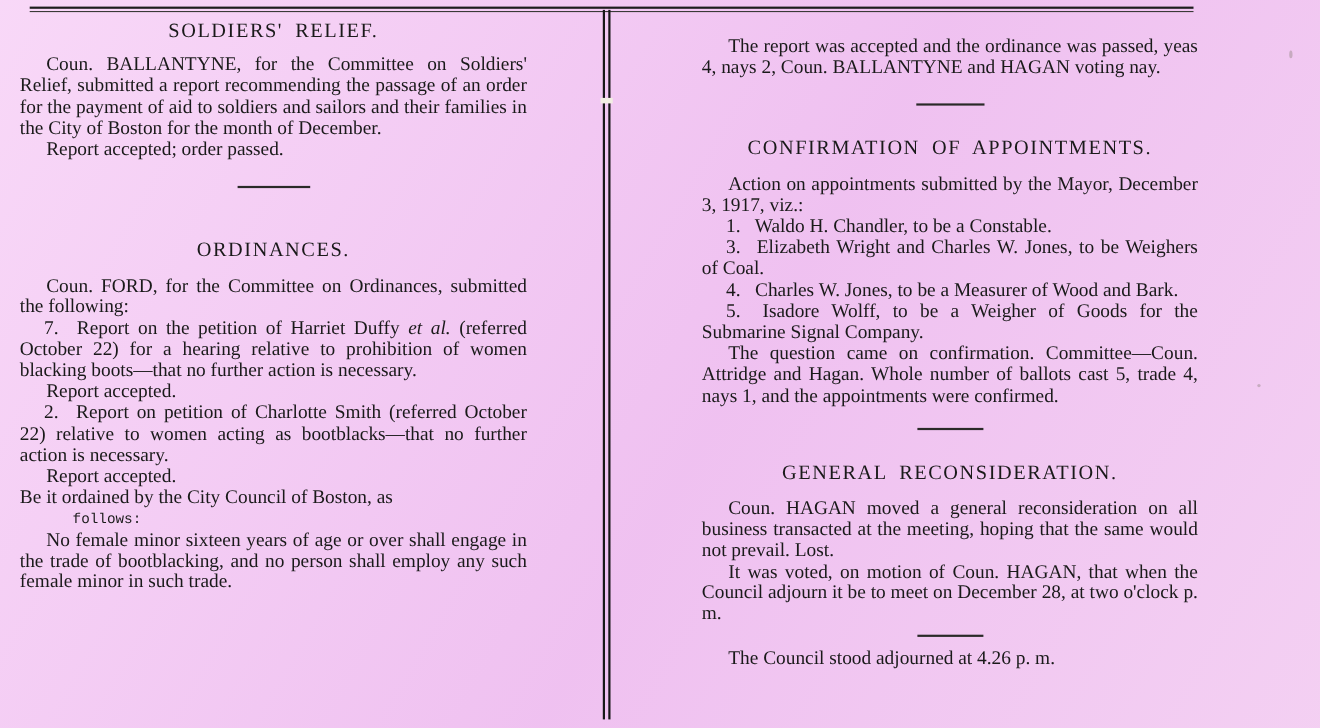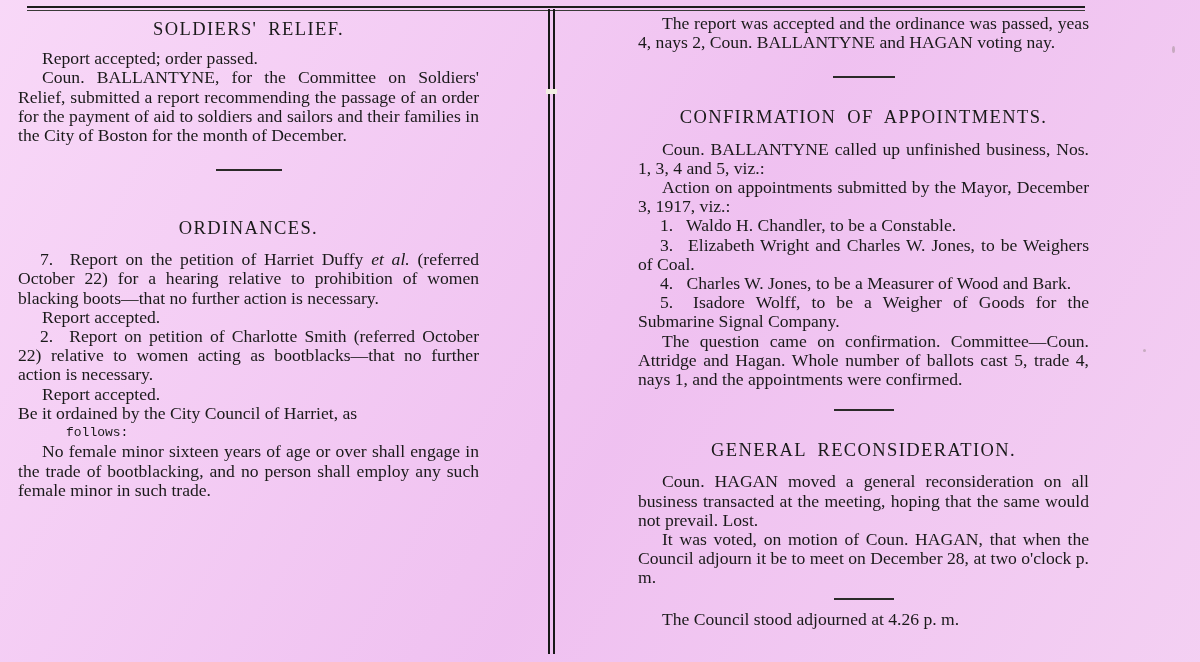--- a/index.html
+++ b/index.html
@@ -79,21 +79,21 @@
     top: 0;
     box-sizing: border-box;
   }
   .col-left {
     left: 18px;
     top: 18px;
     width: 461px;
   }
   .col-right {
     left: 638px;
-    top: 14px;
+    top: 32px;
     width: 451px;
   }
 
   .section-head {
     text-align: center;
     font-size: 18.5px;
     letter-spacing: 1.4px;
     word-spacing: 5px;
     font-weight: normal;
     margin: 0;
@@ -154,64 +154,64 @@
     <div class="bar right"></div>
     <div class="nick"></div>
   </div>
 
   <div class="col col-left">
 
     <h2 class="section-head">SOLDIERS' RELIEF.</h2>
 
     <div class="spacer-8"></div>
 
+    <p class="body indent">Coun. BALLANTYNE, for the Committee on Soldiers' Relief, submitted a report recommending the passage of an order for the payment of aid to soldiers and sailors and their families in the City of Boston for the month of December.</p>
+
     <p class="body indent">Report accepted; order passed.</p>
-
-    <p class="body indent">Coun. BALLANTYNE, for the Committee on Soldiers' Relief, submitted a report recommending the passage of an order for the payment of aid to soldiers and sailors and their families in the City of Boston for the month of December.</p>
 
     <div class="spacer-24"></div>
     <div class="dash-rule" style="width:66px;"></div>
     <div class="spacer-28"></div>
     <div class="spacer-18"></div>
 
     <h2 class="section-head">ORDINANCES.</h2>
 
     <div class="spacer-10"></div>
 
+    <p class="body indent">Coun. FORD, for the Committee on Ordinances, submitted the following:</p>
 
     <p class="body indent-num"><span>7.  Report on the petition of  Harriet Duffy </span><span class="ital">et al.</span><span> (referred October 22)  for a hearing relative to prohibition of women blacking boots—that no further action is necessary.</span></p>
 
     <p class="body indent">Report accepted.</p>
 
     <p class="body indent-num">2.  Report on petition of Charlotte Smith (referred October 22)  relative to women acting as bootblacks—that no further action is necessary.</p>
 
     <p class="body indent">Report accepted.</p>
 
 
-    <p class="body noindent">Be it ordained by the City Council of Harriet, as</p>
+    <p class="body noindent">Be it ordained by the City Council of Boston, as</p>
 
     <p class="follows-line">follows:</p>
 
     <p class="body indent">No female minor sixteen years of age or over shall engage in the trade of bootblacking, and no person shall employ any such female minor in such trade.</p>
 
   </div>
 
   <div class="col col-right">
 
     <p class="body indent">The report was accepted and the ordinance was passed, yeas 4, nays 2,  Coun. BALLANTYNE and  HAGAN voting nay.</p>
 
     <div class="spacer-24"></div>
     <div class="dash-rule" style="width:62px;"></div>
     <div class="spacer-28"></div>
 
     <h2 class="section-head">CONFIRMATION  OF  APPOINTMENTS.</h2>
 
     <div class="spacer-10"></div>
 
-    <p class="body indent">Coun.  BALLANTYNE called  up  unfinished business, Nos. 1, 3, 4 and 5, viz.:</p>
 
     <p class="body indent">Action  on  appointments  submitted  by  the Mayor, December 3, 1917, viz.:</p>
 
     <p class="body indent-num">1.  Waldo H. Chandler, to be a Constable.</p>
 
     <p class="body indent-num">3.  Elizabeth Wright and Charles W. Jones, to be Weighers of Coal.</p>
 
     <p class="body indent-num">4.  Charles W. Jones, to be a Measurer of Wood and Bark.</p>
 
     <p class="body indent-num">5.  Isadore Wolff, to be a Weigher of Goods for the Submarine Signal Company.</p>

